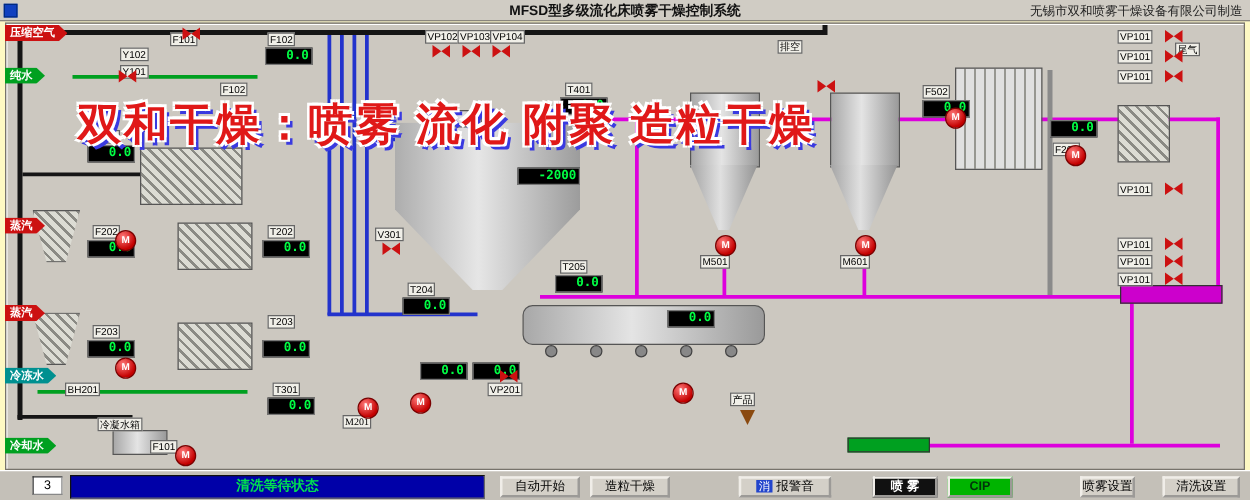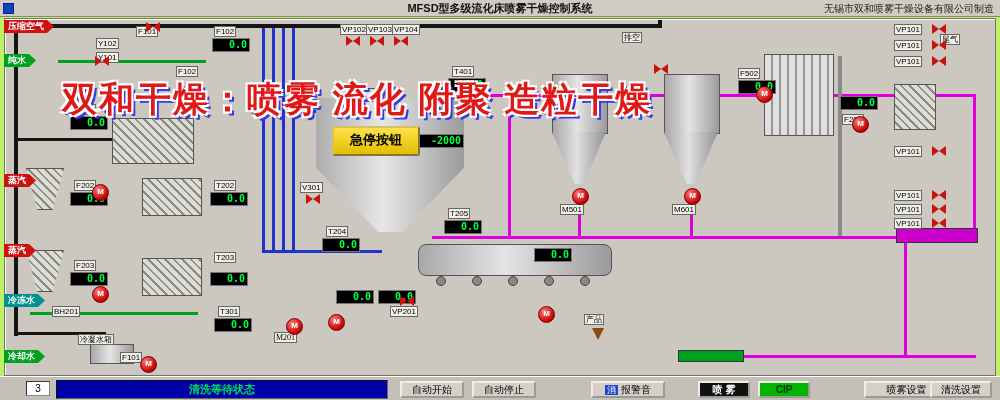--- a/index.html
+++ b/index.html
@@ -1,16 +1,16 @@
 <!DOCTYPE html>
 <html><head>
 <meta charset="utf-8">
 <style>
   html,body{margin:0;padding:0;background:#9a968e;}
-  #screen{position:relative;width:1000px;height:400px;background:#bef264;
+  #screen{position:relative;width:1000px;height:400px;background:#fef9c3;
           font-family:"Liberation Sans",sans-serif;overflow:hidden;
           -webkit-user-select:none;user-select:none;}
   
   #titlebar{position:absolute;left:0;top:0;width:1000px;height:16px;background:#d0ccc4;
             border-bottom:1px solid #8a867e;z-index:20;}
   #win-icon{position:absolute;left:3px;top:3px;width:9px;height:9px;background:#1040c0;border:1px solid #002a80;}
   #main-title{position:absolute;left:0;right:0;top:1px;text-align:center;font-size:11px;font-weight:bold;color:#111;}
   #maker{position:absolute;right:6px;top:2px;font-size:10px;color:#222;}
   
   #panel{position:absolute;left:4px;top:18px;width:990px;height:356px;background:#ccc8c0;
@@ -113,21 +113,20 @@
 
     <div class="eq vessel" id="condtank"></div>
 
     <div class="eq vessel" id="fluidbed"></div>
     <div class="wheel" style="left:436px;"></div>
     <div class="wheel" style="left:472px;"></div>
     <div class="wheel" style="left:508px;"></div>
     <div class="wheel" style="left:544px;"></div>
     <div class="wheel" style="left:580px;"></div>
 
-    <div id="estop">急停按钮</div>
     <div id="product-arrow"></div>
   <div class="pipe" style="left: 14px; top: 24px; width: 646px; height: 4px; background: rgb(21, 21, 21);"></div>
       <div class="pipe" style="left: 14px; top: 24px; width: 4px; height: 312px; background: rgb(21, 21, 21);"></div>
       <div class="pipe" style="left: 14px; top: 332px; width: 92px; height: 3px; background: rgb(21, 21, 21);"></div>
       <div class="pipe" style="left: 658px; top: 20px; width: 4px; height: 8px; background: rgb(21, 21, 21);"></div>
       <div class="pipe" style="left: 18px; top: 138px; width: 94px; height: 3px; background: rgb(21, 21, 21);"></div>
       <div class="pipe" style="left: 262px; top: 28px; width: 3px; height: 224px; background: rgb(34, 51, 204);"></div>
       <div class="pipe" style="left: 272px; top: 28px; width: 3px; height: 224px; background: rgb(34, 51, 204);"></div>
       <div class="pipe" style="left: 282px; top: 28px; width: 3px; height: 224px; background: rgb(34, 51, 204);"></div>
       <div class="pipe" style="left: 292px; top: 28px; width: 3px; height: 224px; background: rgb(34, 51, 204);"></div>
@@ -232,21 +231,21 @@
       <div class="inlet" style="left: 4px; top: 294px; background: rgb(0, 144, 144);">冷冻水</div>
       <div class="inlet" style="left: 4px; top: 350px; background: rgb(0, 160, 32);">冷却水</div>
     </div>
 
   <div id="watermark"><span>双和干燥：</span><span>喷雾 流化 附聚 造粒干燥</span></div>
 
   <div id="footer">
     <div id="counter">3</div>
     <div id="statusbar">清洗等待状态</div>
     <button class="btn" style="left:400px;width:64px;">自动开始</button>
-    <button class="btn" style="left:472px;width:64px;">自动停止</button>
+    <button class="btn" style="left:472px;width:64px;">造粒干燥</button>
     <button class="btn" id="btn-mute" style="left:591px;width:74px;"><span class="mute-ico">消</span><span>报警音</span></button>
     <button class="btn" id="btn-spray" style="left:698px;width:52px;">喷 雾</button>
     <button class="btn" id="btn-cip" style="left:758px;width:52px;">CIP</button>
-    <button class="btn" style="left:864px;width:85px;">喷雾设置</button>
+    <button class="btn" style="left:864px;width:44px;">喷雾设置</button>
     <button class="btn" style="left:930px;width:62px;">清洗设置</button>
   </div>
 
 </div>
 
 </body></html>

